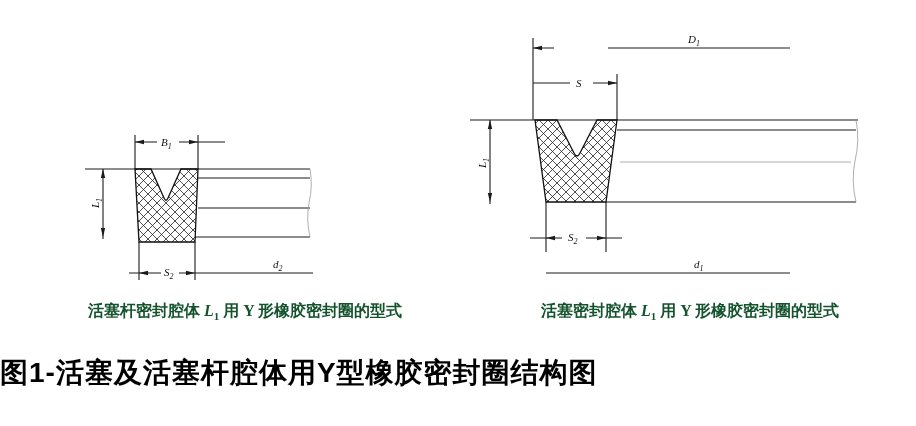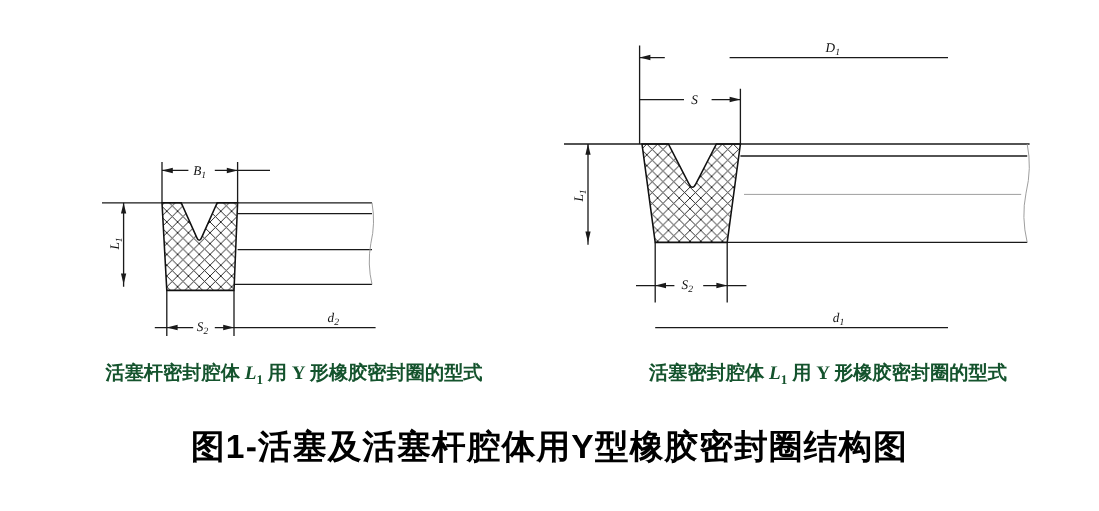--- a/index.html
+++ b/index.html
@@ -13,21 +13,21 @@
   svg text.dim{font-family:"Liberation Serif", serif;font-style:italic;
                font-size:11px;fill:#111;}
   svg text.dim .sub{font-size:8px;}
   .caption{position:absolute;top:301px;font-family:"Liberation Serif", serif;
            font-weight:bold;font-size:16px;color:#14532d;text-align:center;
            white-space:nowrap;}
   .caption .var{font-style:italic;}
   .caption sub{font-size:11px;}
   .cap-left{left:40px;width:410px;}
   .cap-right{left:470px;width:440px;}
-  .fig-title{position:absolute;top:354px;left:0;width:916px;text-align:center;
+  .fig-title{position:absolute;top:354px;left:0;width:916px;
              font-family:"Liberation Sans", sans-serif;font-weight:bold;
              font-size:28px;color:#000;letter-spacing:1px;}
 </style>
 </head>
 <body>
 
 <div class="canvas">
 
   <svg class="fig" style="left:85px;top:122px" width="240" height="170" viewBox="0 0 240 170">
     <defs>

